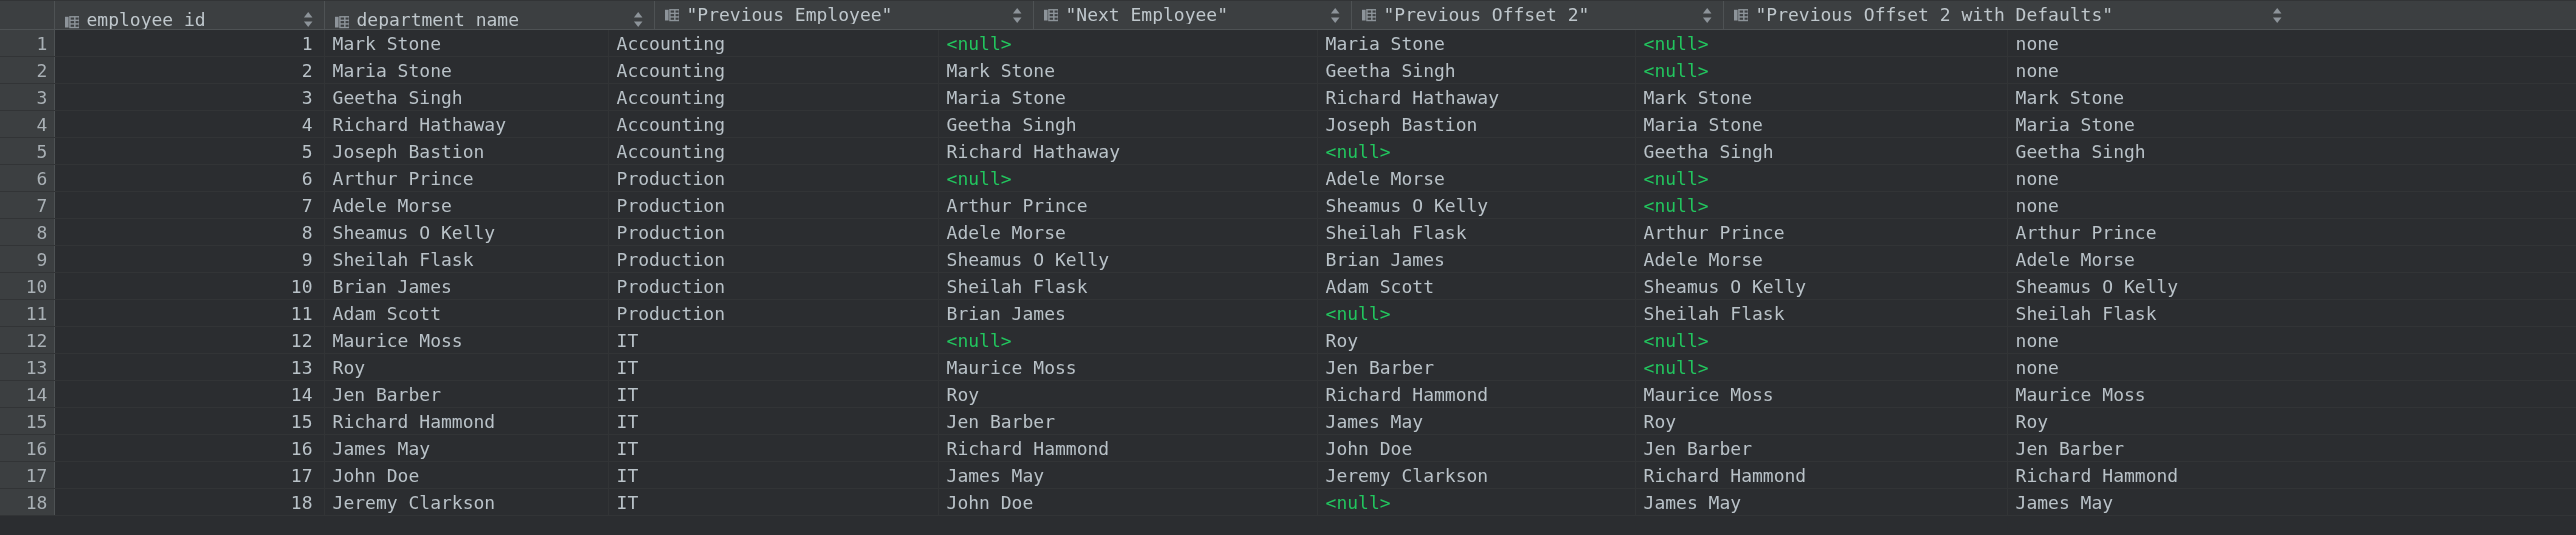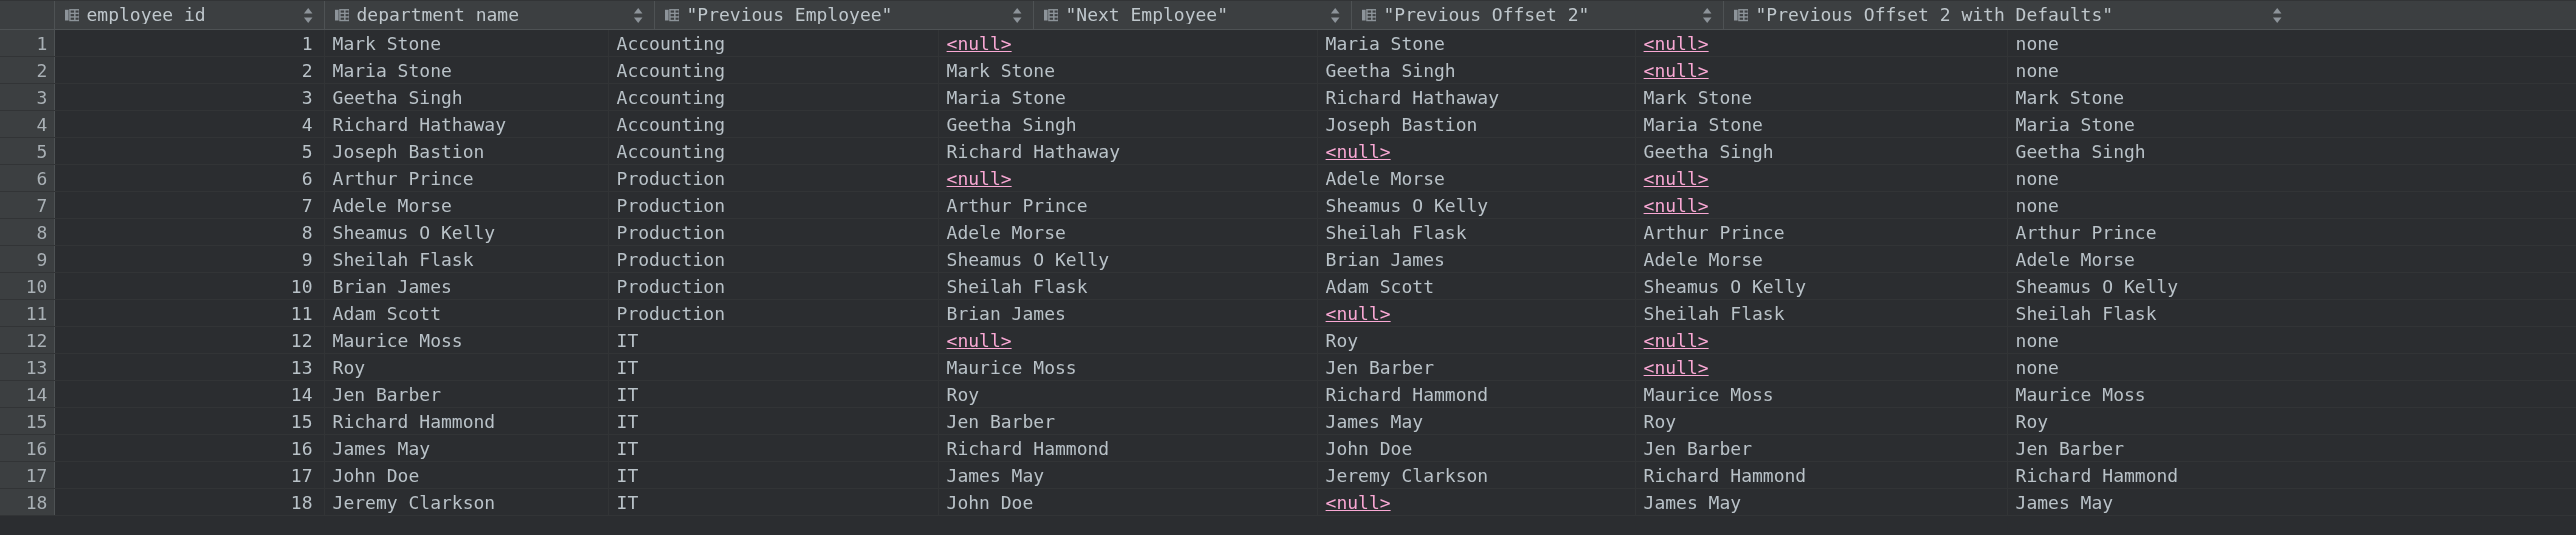--- a/index.html
+++ b/index.html
@@ -103,44 +103,44 @@
     font-size: 18px;
     display: flex;
     align-items: center;
     padding: 0 7.6px;
     white-space: nowrap;
     overflow: hidden;
     letter-spacing: 0px;
   }
   .data-cell:last-child { border-right: none; }
   .num { justify-content: flex-end; padding-right: 11.5px; }
-  .null { color: #f9a8d4; text-decoration: underline; }
+  .null { color: #22c55e; }
 </style>
 </head>
 <body>
 
 <div class="grid">
 
   <div class="header-row">
     <div class="corner-cell" style="flex-basis: 55px;"></div>
-  <div class="header-cell" style="flex-basis: 270px;">
+  <div class="header-cell" style="flex-basis: 270px; align-items: flex-end;">
         <svg class="tbl-icon" viewBox="0 0 16 16">
           <rect x="0" y="2" width="4" height="12" fill="#8d949a"></rect>
           <rect x="5.5" y="2" width="10.5" height="12" fill="none" stroke="#8d949a" stroke-width="1.6"></rect>
           <line x1="5.5" y1="6" x2="16" y2="6" stroke="#8d949a" stroke-width="1.6"></line>
           <line x1="5.5" y1="10" x2="16" y2="10" stroke="#8d949a" stroke-width="1.6"></line>
           <line x1="11" y1="2" x2="11" y2="14" stroke="#8d949a" stroke-width="1.6"></line>
         </svg>
         <span class="header-label">employee_id</span>
         <svg class="sort-arrows" viewBox="0 0 13 20">
           <polygon points="6.5,2 11,8 2,8" fill="#8d949a"></polygon>
           <polygon points="6.5,18 11,12 2,12" fill="#8d949a"></polygon>
         </svg>
       </div>
-      <div class="header-cell" style="flex-basis: 330px;">
+      <div class="header-cell" style="flex-basis: 330px; align-items: flex-end;">
         <svg class="tbl-icon" viewBox="0 0 16 16">
           <rect x="0" y="2" width="4" height="12" fill="#8d949a"></rect>
           <rect x="5.5" y="2" width="10.5" height="12" fill="none" stroke="#8d949a" stroke-width="1.6"></rect>
           <line x1="5.5" y1="6" x2="16" y2="6" stroke="#8d949a" stroke-width="1.6"></line>
           <line x1="5.5" y1="10" x2="16" y2="10" stroke="#8d949a" stroke-width="1.6"></line>
           <line x1="11" y1="2" x2="11" y2="14" stroke="#8d949a" stroke-width="1.6"></line>
         </svg>
         <span class="header-label">department_name</span>
         <svg class="sort-arrows" viewBox="0 0 13 20">
           <polygon points="6.5,2 11,8 2,8" fill="#8d949a"></polygon>

